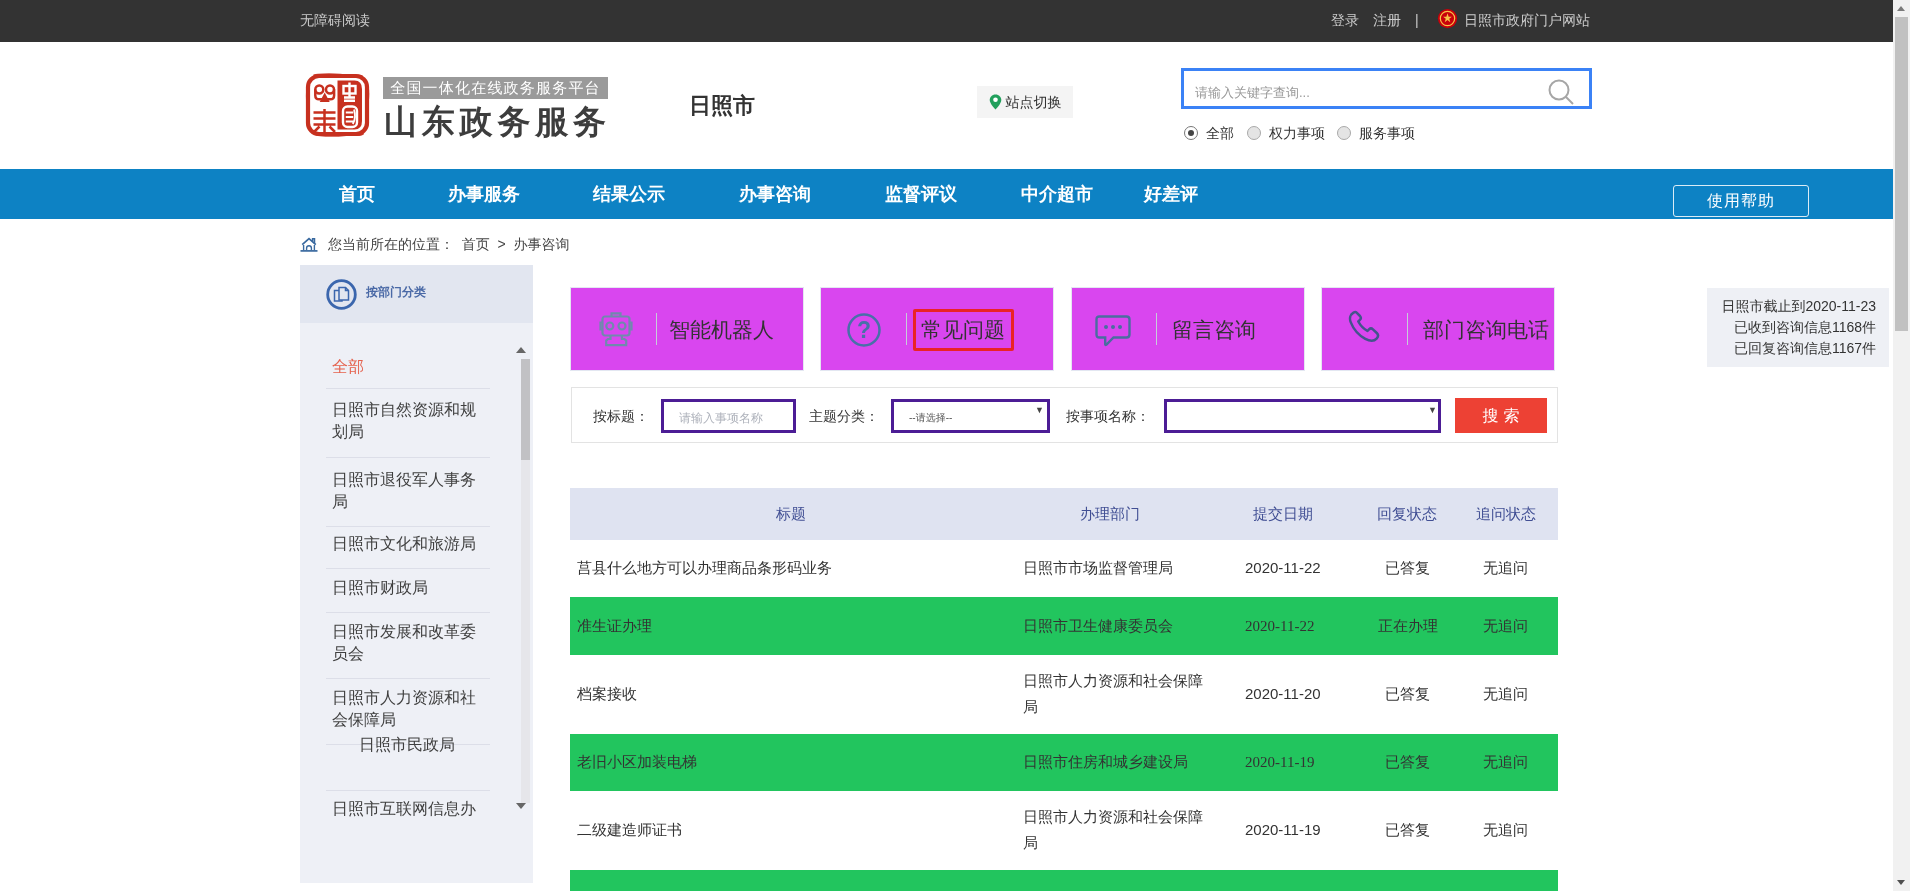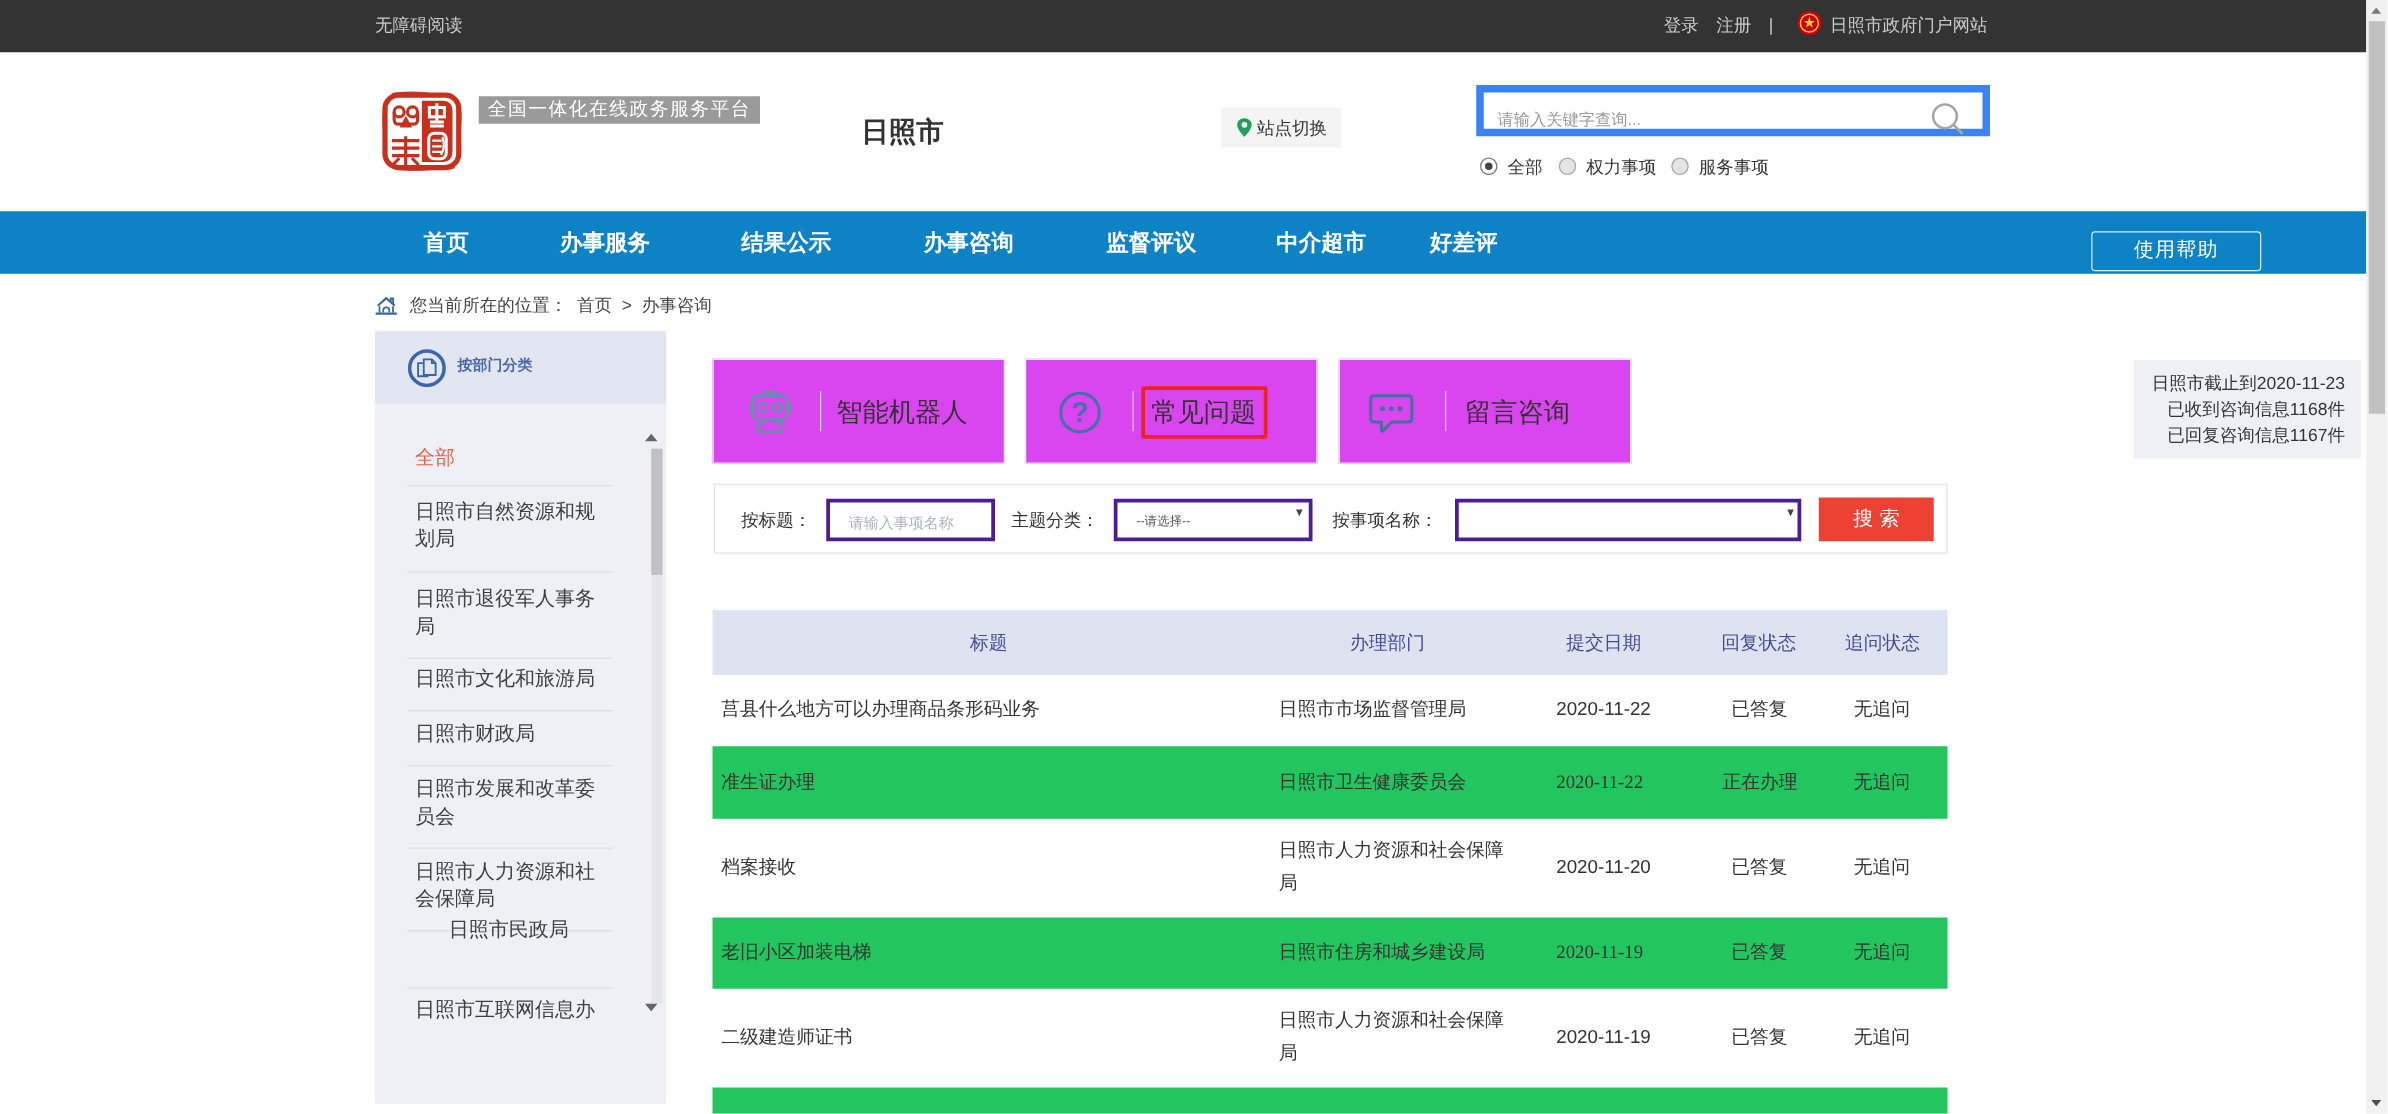--- a/index.html
+++ b/index.html
@@ -18,21 +18,21 @@
 #emblem { position:absolute; left:1437px; top:8px; width:21px; height:21px; }
 
 
 #hdr { left:0; top:42px; width:1893px; height:127px; background:#ffffff; }
 #seal { position:absolute; left:299px; top:24px; width:77px; height:78px; }
 #graybar { position:absolute; left:383px; top:35px; width:225px; height:22px; background:#9a9a9a; color:#fff; font-size:15px; text-align:center; line-height:22px; letter-spacing:1.2px; }
 #bigname { position:absolute; left:384px; top:58px; width:230px; font-size:33px; font-weight:bold; color:#3d3d3d; letter-spacing:4.8px; white-space:nowrap; }
 #city { position:absolute; left:689px; top:49px; font-size:22px; font-weight:bold; color:#333; letter-spacing:0px; }
 #siteswitch { position:absolute; left:977px; top:44px; width:96px; height:32px; background:#f4f4f4; font-size:14px; color:#333; line-height:32px; text-align:center; }
 #siteswitch svg { vertical-align:-3px; margin-right:4px; }
-#searchbox { position:absolute; left:1181px; top:26px; width:411px; height:41px; border:6px solid #3b82f6; background:#fff; }
+#searchbox { position:absolute; left:1181px; top:26px; width:411px; height:41px; border:3px solid #3b82f6; background:#fff; }
 #searchbox .ph { position:absolute; left:11px; top:13px; font-size:13px; color:#9a9a9a; }
 #searchbox svg { position:absolute; right:14px; top:7px; }
 .radiorow { position:absolute; top:83px; font-size:14px; color:#333; }
 .radio { display:inline-block; width:14px; height:14px; border:1px solid #a9a9a9; border-radius:50%; background:#e4e4e4; vertical-align:-2px; margin-right:8px; position:relative; }
 .radio.sel { border-color:#777; background:#fff; }
 .radio.sel::after { content:""; position:absolute; left:3px; top:3px; width:6px; height:6px; background:#444; border-radius:50%; }
 
 
 #nav { left:0; top:169px; width:1893px; height:50px; background:#0d82c4; color:#fff; }
 #nav .it { position:absolute; top:0; height:50px; line-height:50px; font-size:18px; font-weight:bold; text-align:center; }
@@ -131,20 +131,21 @@
       <circle cx="20.3" cy="23.5" r="4"></circle>
       <circle cx="31" cy="23.5" r="4"></circle>
       <path d="M16.3 23.5 v6 q0 3.8 3.8 3.8 h11.2 q3.8 0 3.8 -3.8 v-6"></path>
     </g>
     <path d="M25.7 26.5 l-5 9.5 h10 z" fill="#c7301f"></path>
     <g stroke="#c7301f" stroke-width="2.5" fill="none">
       <path d="M14.5 46.5 h22 M14.5 52.5 h22 M14.5 58.5 h22 M25.5 43 v23 M20.5 60.5 l-5.5 5.5 M30.5 60.5 l5.5 5.5"></path>
     </g>
   </svg>
   <div id="graybar">全国一体化在线政务服务平台</div>
+  <div id="bigname">山东政务服务</div>
   <div id="city">日照市</div>
   <div id="siteswitch"><svg width="13" height="16" viewBox="0 0 13 16">
           <path d="M6.5 0.5 C3 0.5 0.7 3 0.7 6 C0.7 9.8 6.5 15.5 6.5 15.5 C6.5 15.5 12.3 9.8 12.3 6 C12.3 3 10 0.5 6.5 0.5 Z" fill="#21a05c"></path>
           <circle cx="6.5" cy="5.8" r="2.3" fill="#fff"></circle>
         </svg>站点切换</div>
   <div id="searchbox">
     <span class="ph">请输入关键字查询...</span>
     <svg width="28" height="28" viewBox="0 0 28 28">
           <circle cx="12" cy="12" r="9.5" fill="none" stroke="#a6a6a6" stroke-width="2"></circle>
           <line x1="19" y1="19" x2="26" y2="26" stroke="#a6a6a6" stroke-width="2"></line>
@@ -238,20 +239,27 @@
 <div class="card" style="left:1071px;">
   <svg style="left:23px;top:27px;" width="36" height="32" viewBox="0 0 36 32">
         <path d="M4.5 1.5 h27 q3 0 3 3 v15 q0 3 -3 3 h-13 l-7 7 q-1.5 1.3 -1.3 -1 v-6 h-5.7 q-3 0 -3 -3 v-15 q0 -3 3 -3 z" fill="none" stroke="#4a6da0" stroke-width="2.4"></path>
         <circle cx="11" cy="12" r="2" fill="#4a6da0"></circle>
         <circle cx="18" cy="12" r="2" fill="#4a6da0"></circle>
         <circle cx="25" cy="12" r="2" fill="#4a6da0"></circle>
       </svg>
   <div class="dv" style="left:84px;"></div>
   <div class="tx" style="left:100px;">留言咨询</div>
 </div>
+<div class="card" style="left:1321px;">
+  <svg style="left:24px;top:22px;" width="36" height="36" viewBox="0 0 36 36">
+        <path d="M7.5 2.6 C4.3 4.4 3.1 8.2 4.8 12.4 C7.3 18.8 12.6 25.2 19.3 28.9 C23.8 31.3 28.3 31.2 30.6 28.7 C32.4 26.7 32.3 24.5 30.8 23 L26.9 19.3 C25.7 18.2 24.1 18.3 23 19.4 L21.5 21 C17.8 18.8 14.2 15.2 12.3 11.5 L13.9 9.9 C15 8.8 15 7.2 14 6 L10.6 2.6 C9.7 1.7 8.6 2 7.5 2.6 Z" fill="none" stroke="#44548c" stroke-width="2.5" stroke-linejoin="round"></path>
+      </svg>
+  <div class="dv" style="left:85px;"></div>
+  <div class="tx" style="left:101px;">部门咨询电话</div>
+</div>
 
 <div class="abs" id="filter">
   <span class="lb" style="left:21px;">按标题：</span>
   <div class="inp ph2" style="left:89px;width:135px;">请输入事项名称</div>
   <span class="lb" style="left:237px;">主题分类：</span>
   <div class="inp ph2" style="left:319px;width:159px;color:#555;font-size:10px;">--请选择--</div>
   <span class="car" style="left:463px;">▼</span>
   <span class="lb" style="left:494px;">按事项名称：</span>
   <div class="inp" style="left:592px;width:277px;"></div>
   <span class="car" style="left:856px;">▼</span>

